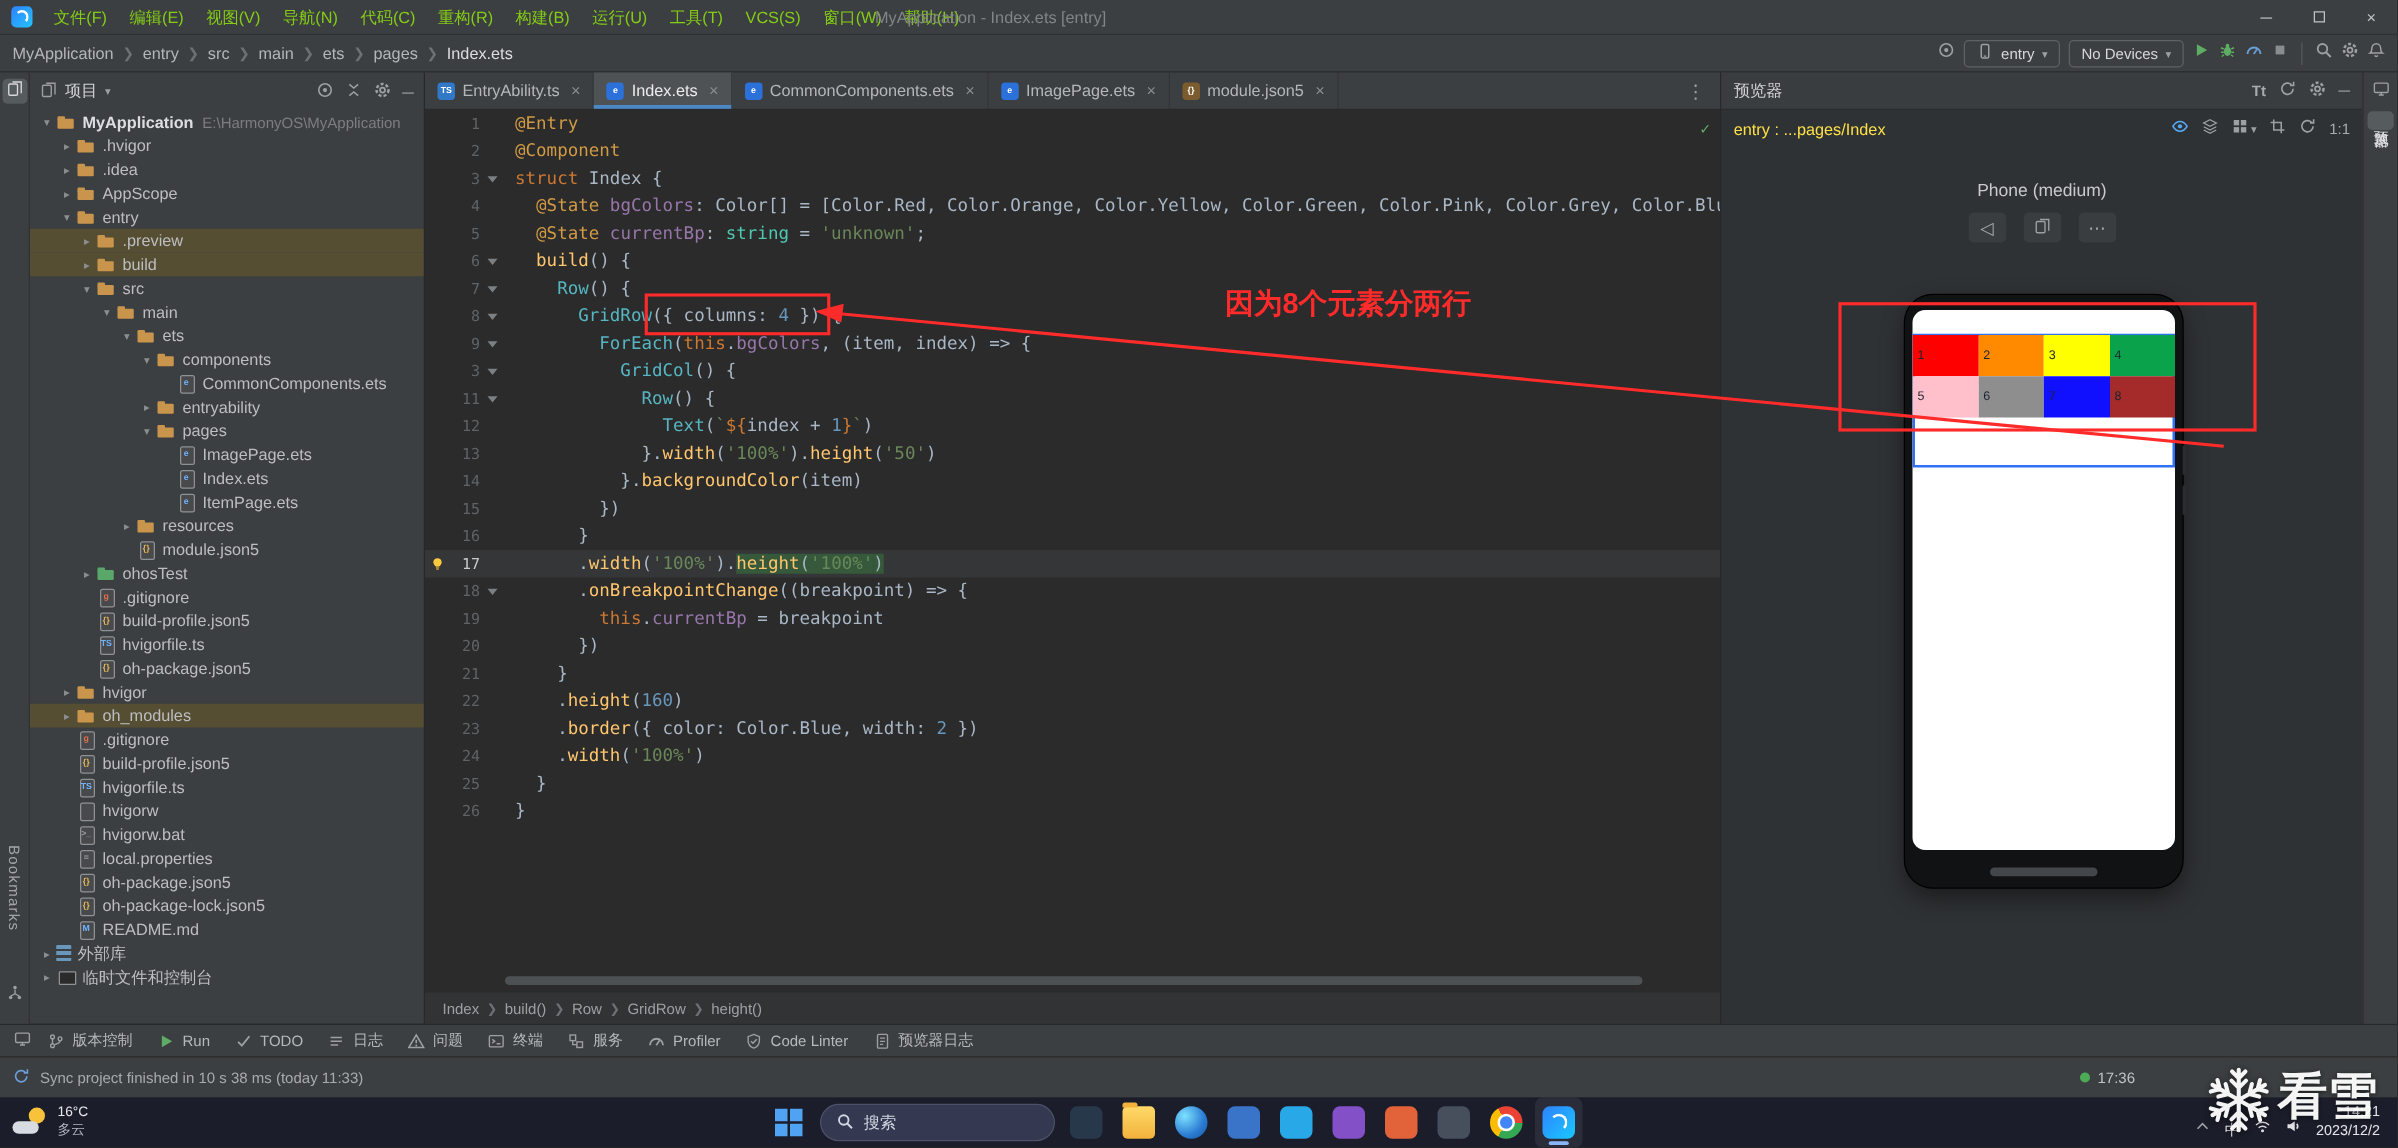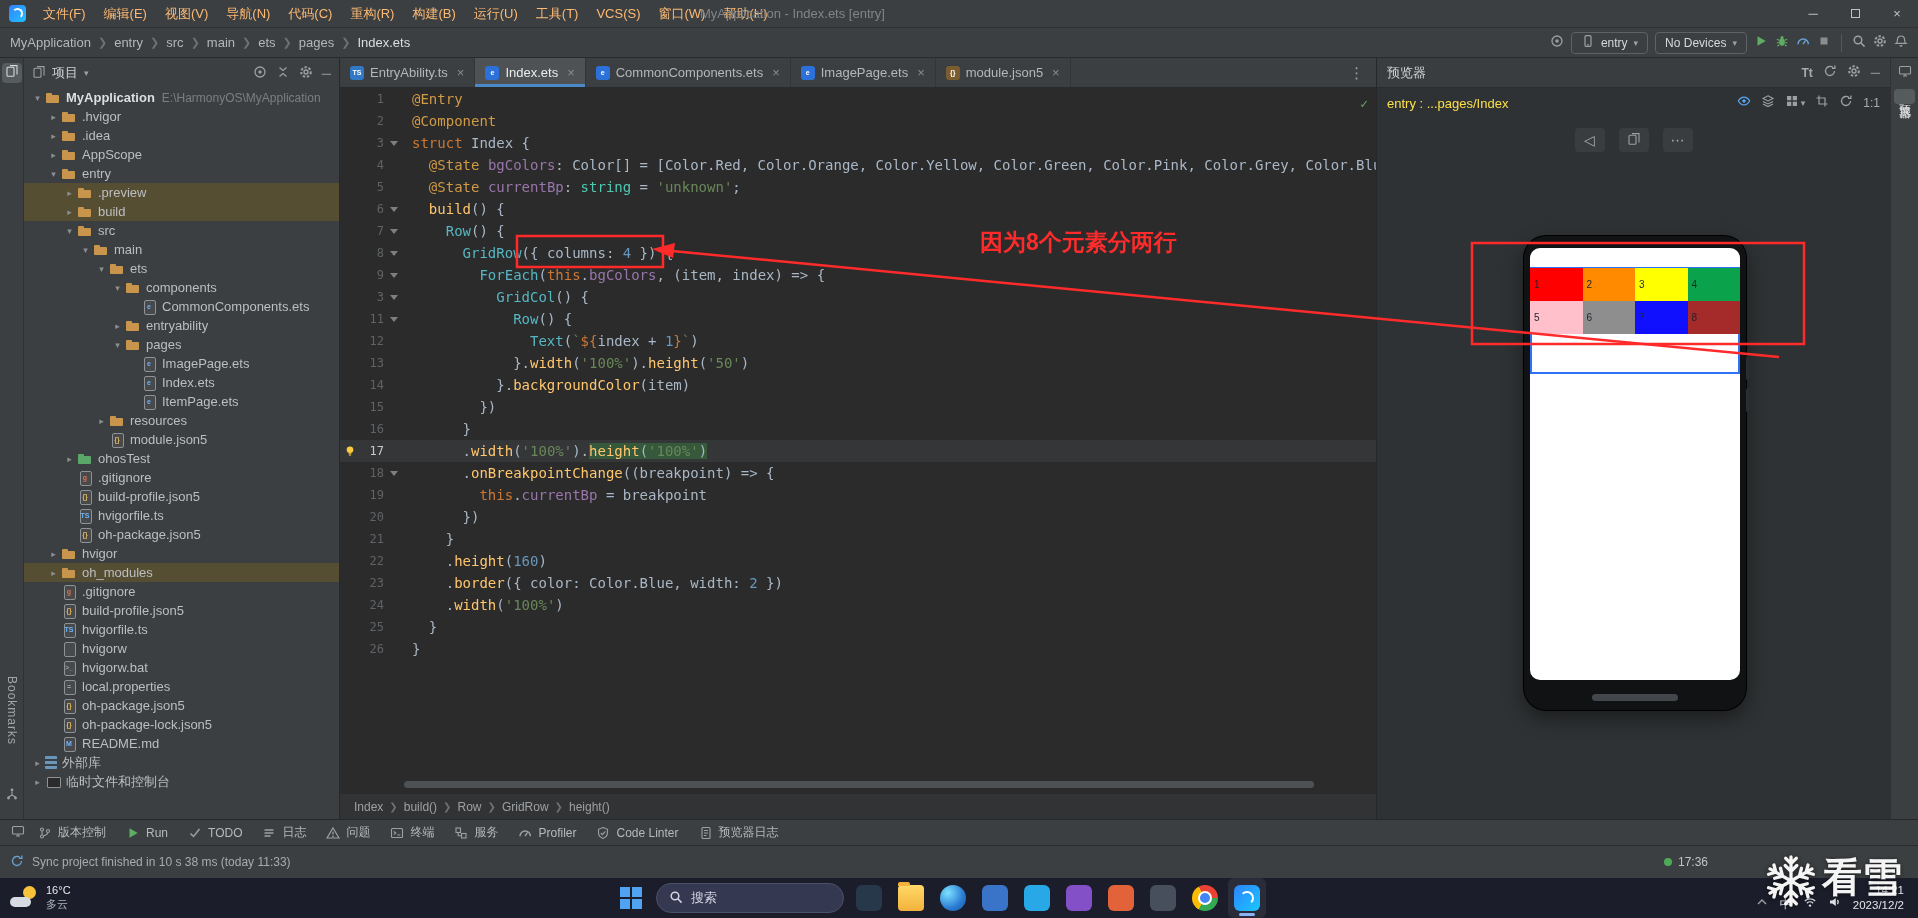--- a/index.html
+++ b/index.html
@@ -4,21 +4,21 @@
 <style>
 *{margin:0;padding:0;box-sizing:border-box}
 html,body{width:1918px;height:918px;overflow:hidden;background:#2b2b2b;font-family:"Liberation Sans",sans-serif;color:#bbb}
 #app{position:relative;width:1918px;height:918px;display:flex;flex-direction:column}
 .svgic{display:inline-flex;width:14px;height:14px;align-items:center;justify-content:center;color:#9da0a2;flex:none}
 .svgic svg{width:14px;height:14px;display:block}
 
 .titlebar{height:28px;background:#3c3f41;border-bottom:1px solid #2f3133;display:flex;align-items:center;position:relative;flex:none}
 .logo{width:17px;height:17px;border-radius:4px;margin:0 8px 0 9px;background:linear-gradient(135deg,#2f82ff,#23c3ff);position:relative;flex:none}
 .logo::after{content:"";position:absolute;inset:3px;border:2px solid #fff;border-left-color:transparent;border-bottom-color:transparent;border-radius:50%}
-.menu-item{padding:0 9px;font-size:13px;color:#fdba74;height:100%;display:flex;align-items:center}
+.menu-item{padding:0 9px;font-size:13px;color:#84cc16;height:100%;display:flex;align-items:center}
 .win-title{position:absolute;left:700px;color:#828587;font-size:13px;white-space:nowrap}
 .win-controls{margin-left:auto;display:flex;height:100%}
 .win-btn{width:42px;display:flex;align-items:center;justify-content:center;color:#c0c3c5;font-size:13px}
 .maxbox{width:9px;height:9px;border:1px solid #c0c3c5;display:inline-block}
 
 .toolbar{height:30px;background:#3c3f41;border-bottom:1px solid #282b2d;display:flex;align-items:center;padding:0 10px;flex:none}
 .crumbs{display:flex;align-items:center;font-size:13px;color:#b4b7b9;white-space:nowrap}
 .crumb-sep{color:#6e7173;margin:0 7px;font-size:11px}
 .crumb.last{color:#dcdee0}
 .tright{margin-left:auto;display:flex;align-items:center;gap:7px}
@@ -658,20 +658,21 @@
               </span></span>
           <span id="ic-rotate"><span class="svgic">
                 <svg viewBox="0 0 14 14">
                   <path d="M11.5 7a4.5 4.5 0 1 1-1.4-3.3" fill="none" stroke="currentColor" stroke-width="1.3"></path>
                   <path d="M11.9 1.4v2.9H9" fill="none" stroke="currentColor" stroke-width="1.3"></path>
                 </svg>
               </span></span>
           <span class="zoomtxt">1:1</span>
         </span>
       </div>
+      <div class="devlabel">Phone (medium)</div>
       <div class="pnav">
         <span class="pnavbtn">◁</span>
         <span class="pnavbtn">
             <span id="ic-pages"><span class="svgic">
                 <svg viewBox="0 0 14 14">
                   <rect x="2" y="3.2" width="7" height="9" rx="1" fill="none" stroke="currentColor" stroke-width="1.1"></rect>
                   <path d="M5 1.6h7v9" fill="none" stroke="currentColor" stroke-width="1.1"></path>
                 </svg>
               </span></span>
           </span>

